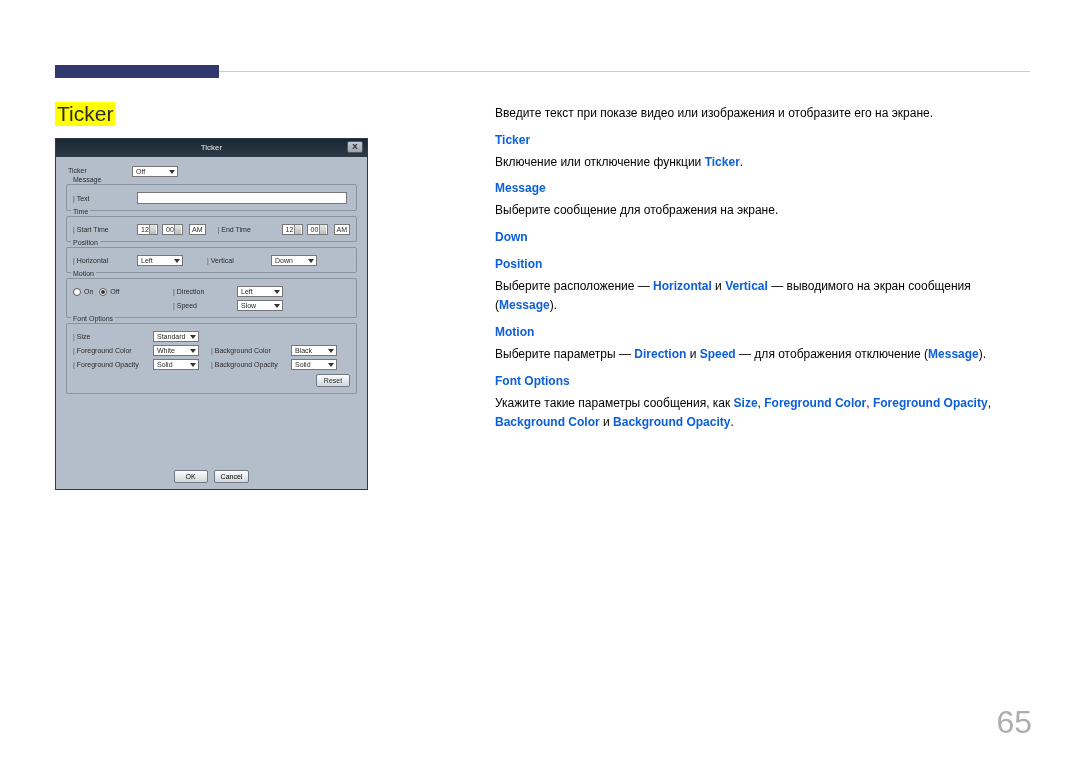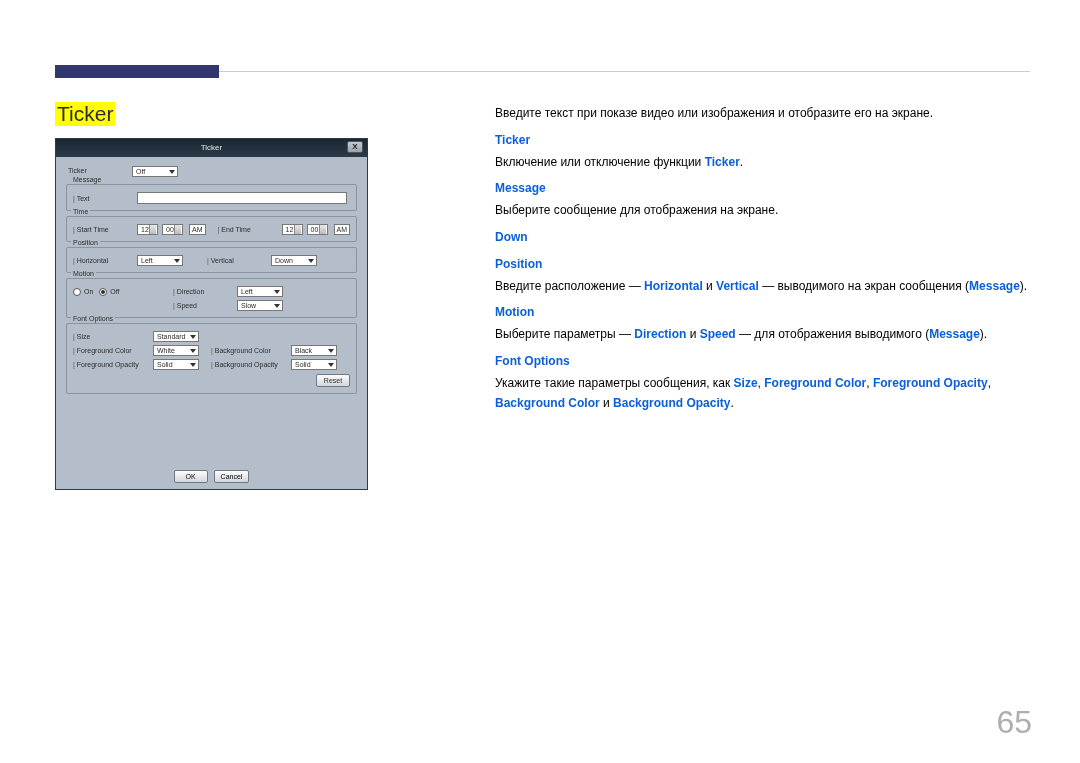--- a/index.html
+++ b/index.html
@@ -281,22 +281,22 @@
 
   <p class="sub"><span class="hl">Ticker</span></p>
   <p><span>Включение или отключение функции </span><span class="hl">Ticker</span>.</p>
 
   <p class="sub"><span class="hl">Message</span></p>
   <p>Выберите сообщение для отображения на экране.</p>
 
   <p class="sub"><span class="hl">Down</span></p>
 
   <p class="sub"><span class="hl">Position</span></p>
-  <p><span>Введите расположение — </span><span class="hl">Horizontal</span><span> и </span><span class="hl">Vertical</span><span> — выводимого на экран сообщения (</span><span class="hl">Message</span><span>).</span></p>
+  <p><span>Выберите расположение — </span><span class="hl">Horizontal</span><span> и </span><span class="hl">Vertical</span><span> — выводимого на экран сообщения (</span><span class="hl">Message</span><span>).</span></p>
 
   <p class="sub"><span class="hl">Motion</span></p>
-  <p><span>Выберите параметры — </span><span class="hl">Direction</span><span> и </span><span class="hl">Speed</span><span> — для отображения выводимого (</span><span class="hl">Message</span><span>).</span></p>
+  <p><span>Выберите параметры — </span><span class="hl">Direction</span><span> и </span><span class="hl">Speed</span><span> — для отображения отключение (</span><span class="hl">Message</span><span>).</span></p>
 
   <p class="sub"><span class="hl">Font Options</span></p>
   <p><span>Укажите такие параметры сообщения, как </span><span class="hl">Size</span><span>, </span><span class="hl">Foreground Color</span><span>, </span><span class="hl">Foreground Opacity</span><span>, </span><span class="hl">Background Color</span><span> и </span><span class="hl">Background Opacity</span><span>.</span></p>
 </div>
 
 <div class="page-num">65</div>
 
 </body></html>

